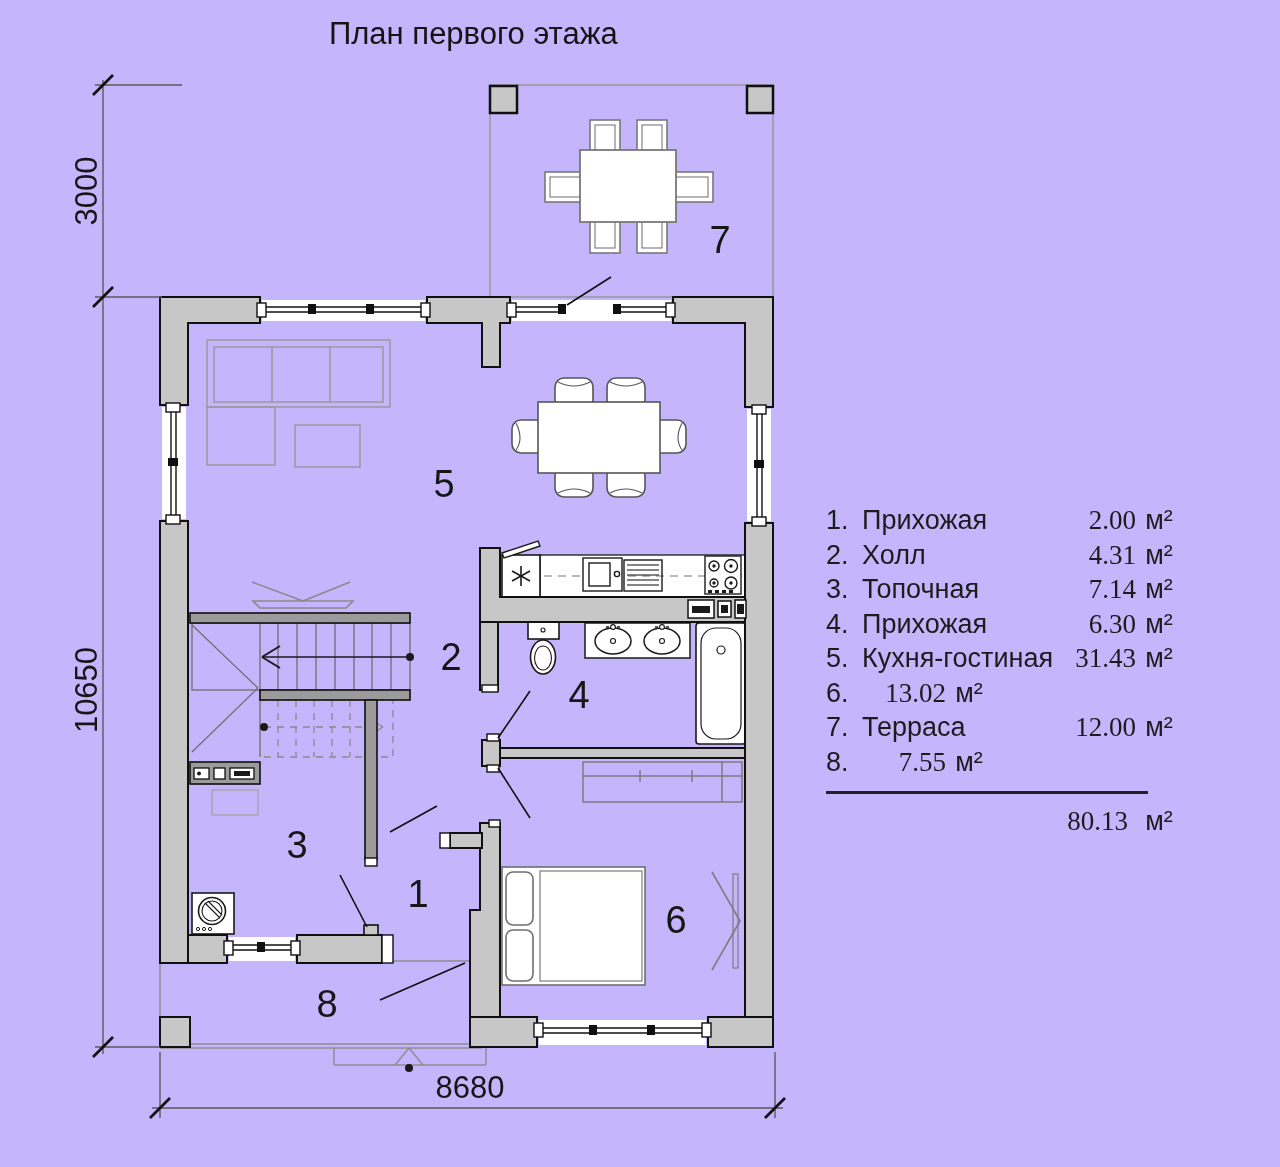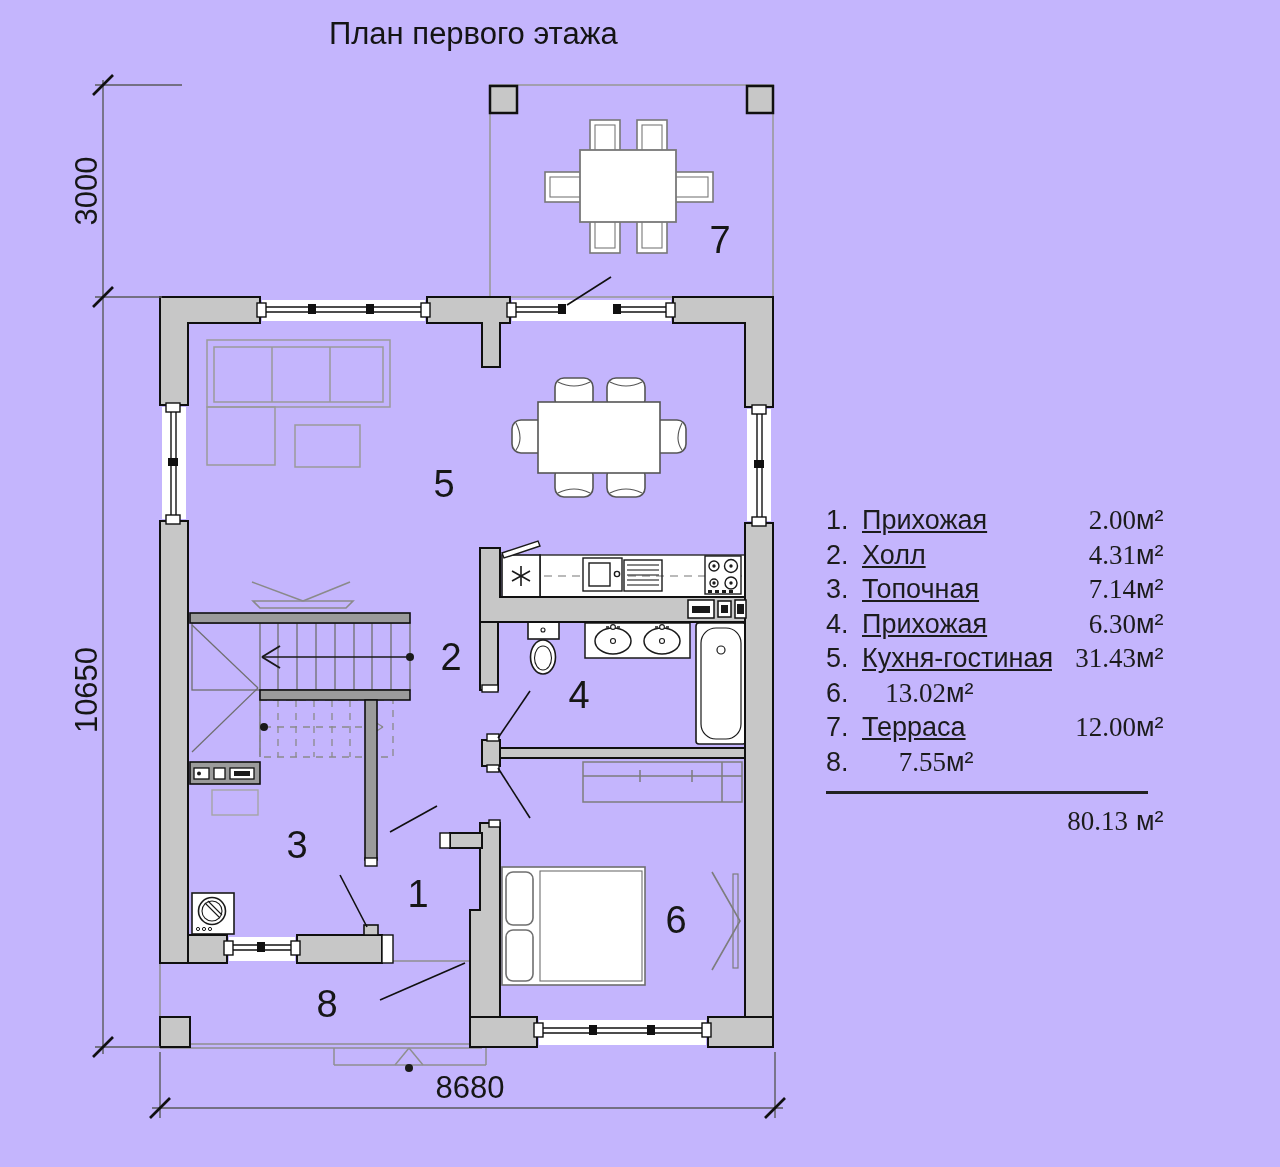--- a/index.html
+++ b/index.html
@@ -7,23 +7,23 @@
          font-family:"Liberation Sans",sans-serif;color:#161616;padding-left:16px;}
   #plan-svg{position:absolute;left:0;top:0;}
   #plan-title{position:absolute;left:329px;top:16px;font-size:31px;color:#141414;}
   svg text{font-family:"Liberation Sans",sans-serif;fill:#161616;}
   .roomnum{font-size:38px;}
   .dimtxt{font-size:31px;}
   
   #legend{position:absolute;left:826px;top:503px;width:356px;font-size:27px;color:#1c1c1c;}
   .lrow{display:flex;height:34.5px;line-height:34.5px;white-space:nowrap;}
   .lnum{width:36px;flex:0 0 36px;}
-  .lname{flex:1 1 auto;overflow:hidden;text-decoration:underline;}
+  .lname{flex:1 1 auto;overflow:hidden;}
   .larea{flex:0 0 84px;text-align:right;font-family:Liberation Serif, serif;}
-  .lunit{flex:0 0 46px;text-align:left;}
+  .lunit{flex:0 0 46px;text-align:center;}
   #legend-sep{width:322px;border-top:3px solid #222;margin-top:12px;}
   .ltotal{display:flex;justify-content:flex-end;margin-top:10px;height:34.5px;line-height:34.5px;gap:8px;}
 </style>
 </head>
 <body>
 
 <div id="stage">
 
   <div id="plan-title">План первого этажа</div>
 

